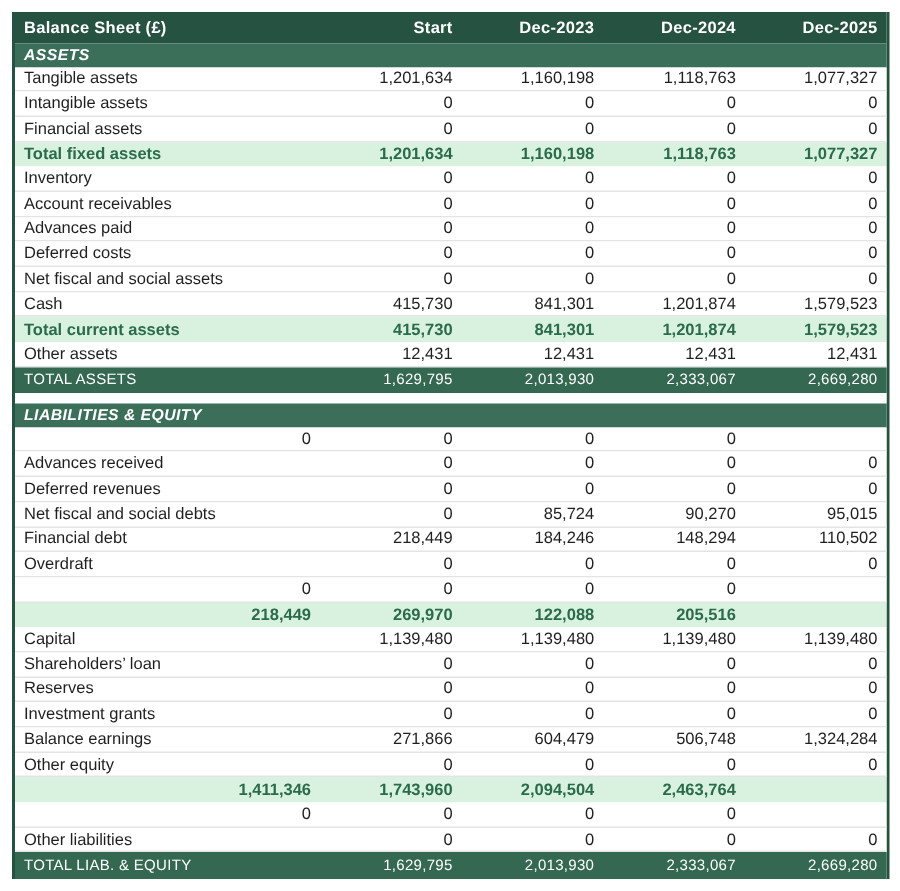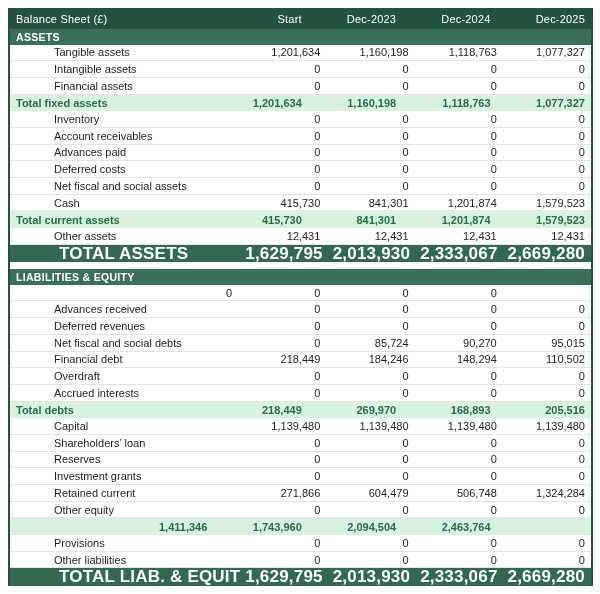--- a/index.html
+++ b/index.html
@@ -24,56 +24,54 @@
     align-items: center;
   }
   .cell { overflow: hidden; white-space: nowrap; }
   .label { padding-left: 6px; text-align: left; }
   .num   { padding-right: 6px; text-align: right; }
 
   .header-row {
     height: 21px;
     background: var(--header-bg);
     color: var(--header-text);
-    font-weight: normal;
+    font-weight: bold;
     font-size: 11px;
     letter-spacing: 0.2px;
   }
   .section-row {
     height: 15.5px;
     background: var(--section-bg);
     color: var(--header-text);
     font-weight: bold;
     font-size: 10.5px;
     letter-spacing: 0.3px;
   }
-  .section-row .label { grid-column: 1 / -1; }
+  .section-row .label { grid-column: 1 / -1; font-style: italic; }
   .data-row {
     height: 16.7px;
     background: #ffffff;
     border-bottom: 1px solid var(--sep-color);
     color: var(--row-text);
     font-size: 11px;
-    padding-left: 38px;
   }
   .subtotal-row {
     height: 16.7px;
     background: var(--subtotal-bg);
     color: var(--subtotal-text);
     font-weight: bold;
     font-size: 11px;
   }
   .grand-row {
     height: 17.5px;
     background: var(--grand-bg);
     color: var(--header-text);
-    font-weight: bold;
-    font-size: 17px;
+    font-weight: normal;
+    font-size: 10px;
     letter-spacing: 0.2px;
-    padding-left: 43px;
   }
   .gap-row { height: 7px; background: #ffffff; }
 </style>
 </head>
 <body>
 
 <div class="sheet">
   <div class="row header-row">
     <div class="cell label">Balance Sheet (£)</div>
     <div class="cell num">Start</div>
@@ -215,31 +213,29 @@
         <div class="cell num">110,502</div>
       </div>
       <div class="row data-row">
         <div class="cell label">Overdraft</div>
         <div class="cell num">0</div>
         <div class="cell num">0</div>
         <div class="cell num">0</div>
         <div class="cell num">0</div>
       </div>
       <div class="row data-row">
-        <div class="cell label">Accrued interests</div>
         <div class="cell num">0</div>
         <div class="cell num">0</div>
         <div class="cell num">0</div>
         <div class="cell num">0</div>
       </div>
       <div class="row subtotal-row">
-        <div class="cell label">Total debts</div>
         <div class="cell num">218,449</div>
         <div class="cell num">269,970</div>
-        <div class="cell num">168,893</div>
+        <div class="cell num">122,088</div>
         <div class="cell num">205,516</div>
       </div>
       <div class="row data-row">
         <div class="cell label">Capital</div>
         <div class="cell num">1,139,480</div>
         <div class="cell num">1,139,480</div>
         <div class="cell num">1,139,480</div>
         <div class="cell num">1,139,480</div>
       </div>
       <div class="row data-row">
@@ -257,41 +253,40 @@
         <div class="cell num">0</div>
       </div>
       <div class="row data-row">
         <div class="cell label">Investment grants</div>
         <div class="cell num">0</div>
         <div class="cell num">0</div>
         <div class="cell num">0</div>
         <div class="cell num">0</div>
       </div>
       <div class="row data-row">
-        <div class="cell label">Retained current</div>
+        <div class="cell label">Balance earnings</div>
         <div class="cell num">271,866</div>
         <div class="cell num">604,479</div>
         <div class="cell num">506,748</div>
         <div class="cell num">1,324,284</div>
       </div>
       <div class="row data-row">
         <div class="cell label">Other equity</div>
         <div class="cell num">0</div>
         <div class="cell num">0</div>
         <div class="cell num">0</div>
         <div class="cell num">0</div>
       </div>
       <div class="row subtotal-row">
         <div class="cell num">1,411,346</div>
         <div class="cell num">1,743,960</div>
         <div class="cell num">2,094,504</div>
         <div class="cell num">2,463,764</div>
       </div>
       <div class="row data-row">
-        <div class="cell label">Provisions</div>
         <div class="cell num">0</div>
         <div class="cell num">0</div>
         <div class="cell num">0</div>
         <div class="cell num">0</div>
       </div>
       <div class="row data-row">
         <div class="cell label">Other liabilities</div>
         <div class="cell num">0</div>
         <div class="cell num">0</div>
         <div class="cell num">0</div>

